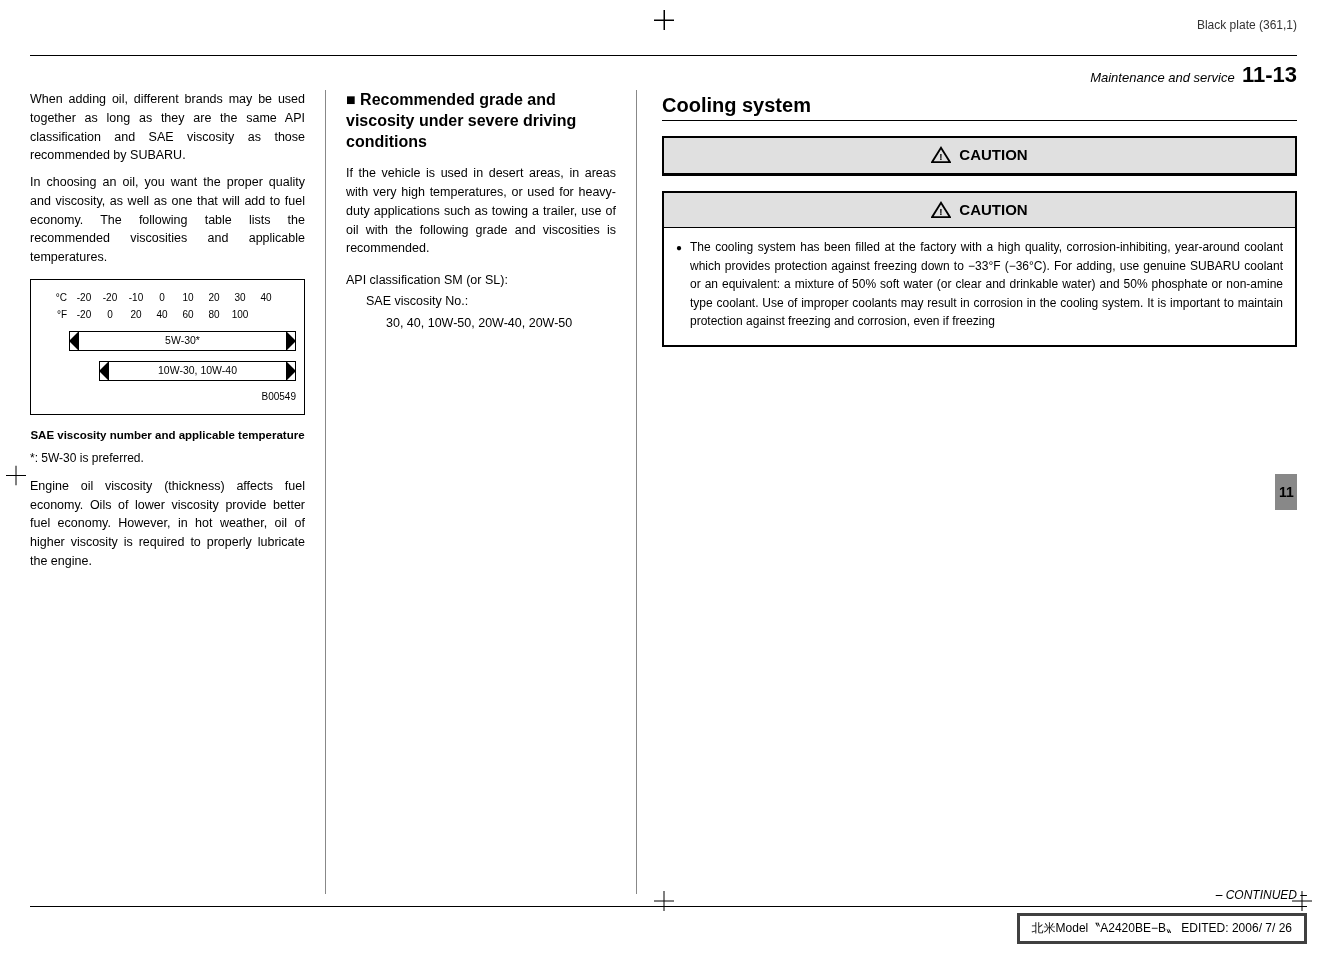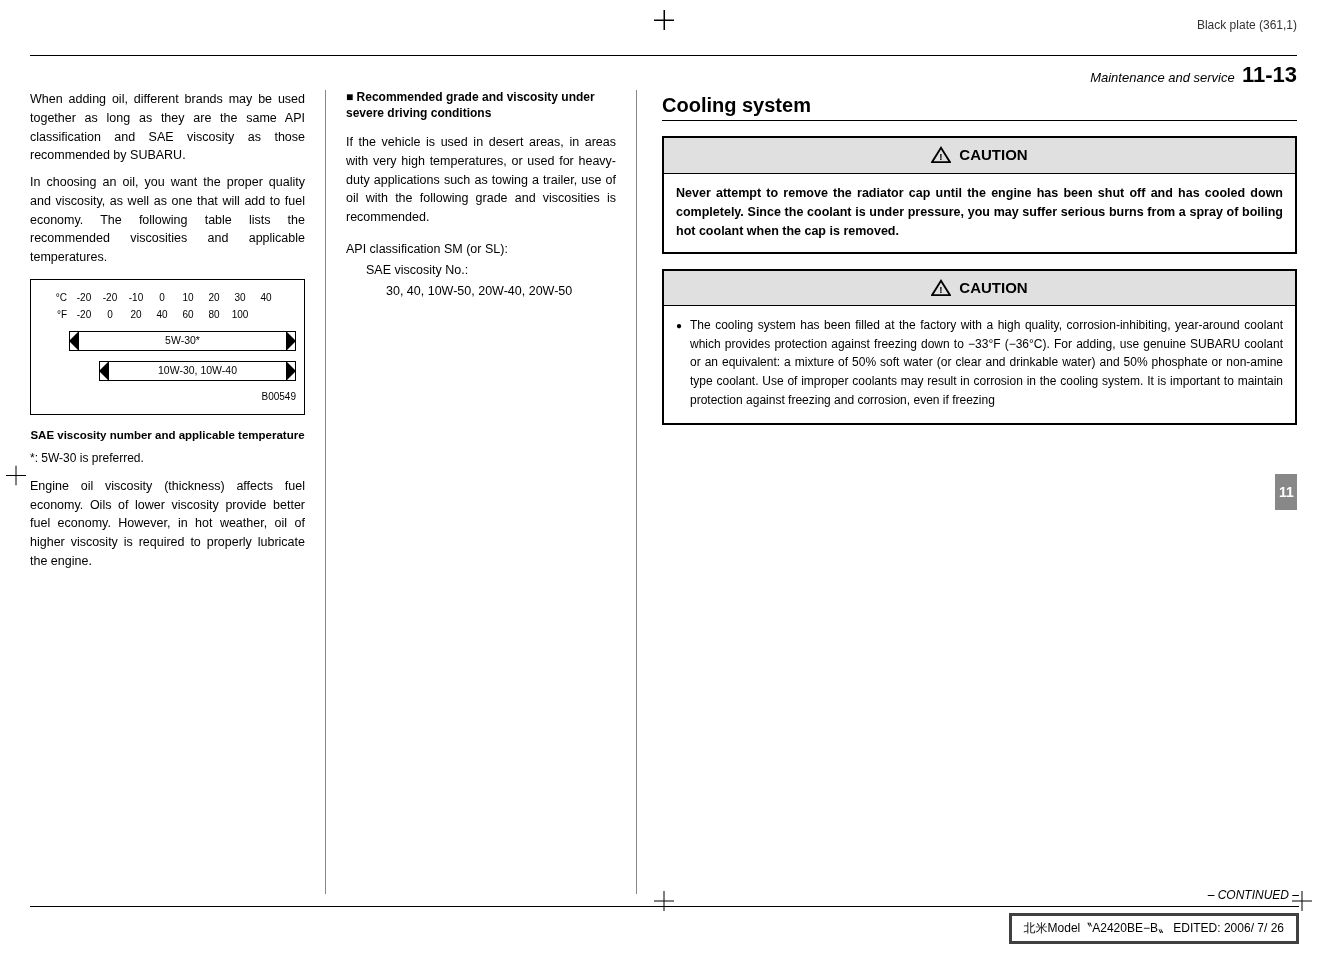--- a/index.html
+++ b/index.html
@@ -155,21 +155,21 @@
     .mid-col {
       width: 300px;
       flex-shrink: 0;
       padding: 0 15px;
       font-size: 12.5px;
       line-height: 1.5;
       border-left: 1px solid #ccc;
     }
 
     .mid-col h2 {
-      font-size: 12px;
+      font-size: 16px;
       font-weight: bold;
       margin-bottom: 12px;
       line-height: 1.3;
     }
     .mid-col h2::before {
       content: '■ ';
     }
 
     .mid-col p {
       margin-bottom: 12px;
@@ -274,34 +274,34 @@
       top: 2px;
     }
 
     
     .side-tab {
       position: absolute;
       right: 0;
       top: 50%;
       transform: translateY(-50%);
       background: #888;
-      color: #ffffff;
+      color: #000000;
       width: 22px;
       padding: 10px 4px;
       text-align: center;
       font-weight: bold;
       font-size: 14px;
     }
 
     
     .bottom-bar {
       position: absolute;
       bottom: 10px;
       left: 30px;
-      right: 28px;
+      right: 20px;
     }
 
     .bottom-rule {
       height: 1px;
       background: #000;
       margin-bottom: 6px;
     }
 
     .bottom-content {
       display: flex;
@@ -456,21 +456,20 @@
       <div class="title-rule"></div>
 
       <div class="warning-box">
         <div class="warning-header">
           <svg class="tri-icon" viewBox="0 0 22 20">
             <polygon points="11,2 21,18 1,18" fill="none" stroke="#000" stroke-width="2"></polygon>
             <text x="11" y="16" text-anchor="middle" font-size="11" font-weight="bold">!</text>
           </svg>
           <span>CAUTION</span>
         </div>
-        <div class="warning-body">Never attempt to remove the radiator cap until the engine has been shut off and has cooled down completely. Since the coolant is under pressure, you may suffer serious burns from a spray of boiling hot coolant when the cap is removed.</div>
       </div>
 
       <div class="caution-box">
         <div class="caution-header">
           <svg class="tri-icon" viewBox="0 0 22 20">
             <polygon points="11,2 21,18 1,18" fill="none" stroke="#000" stroke-width="2"></polygon>
             <text x="11" y="16" text-anchor="middle" font-size="11" font-weight="bold">!</text>
           </svg>
           <span>CAUTION</span>
         </div>

